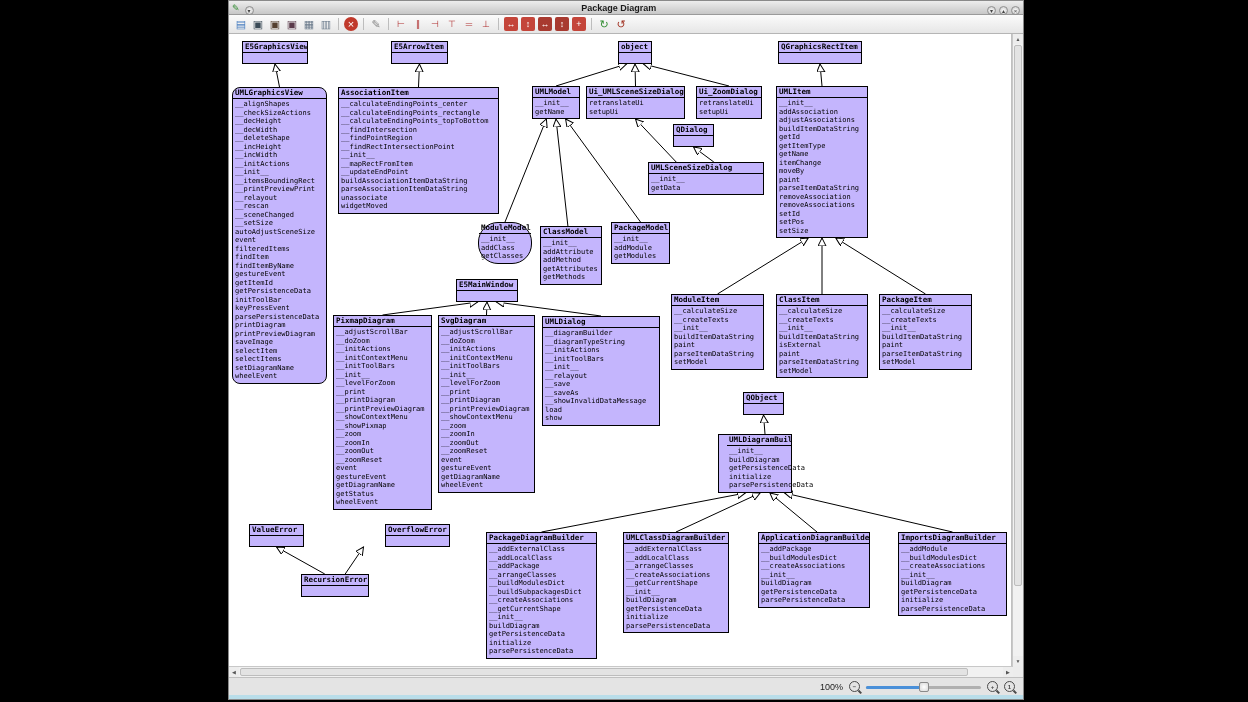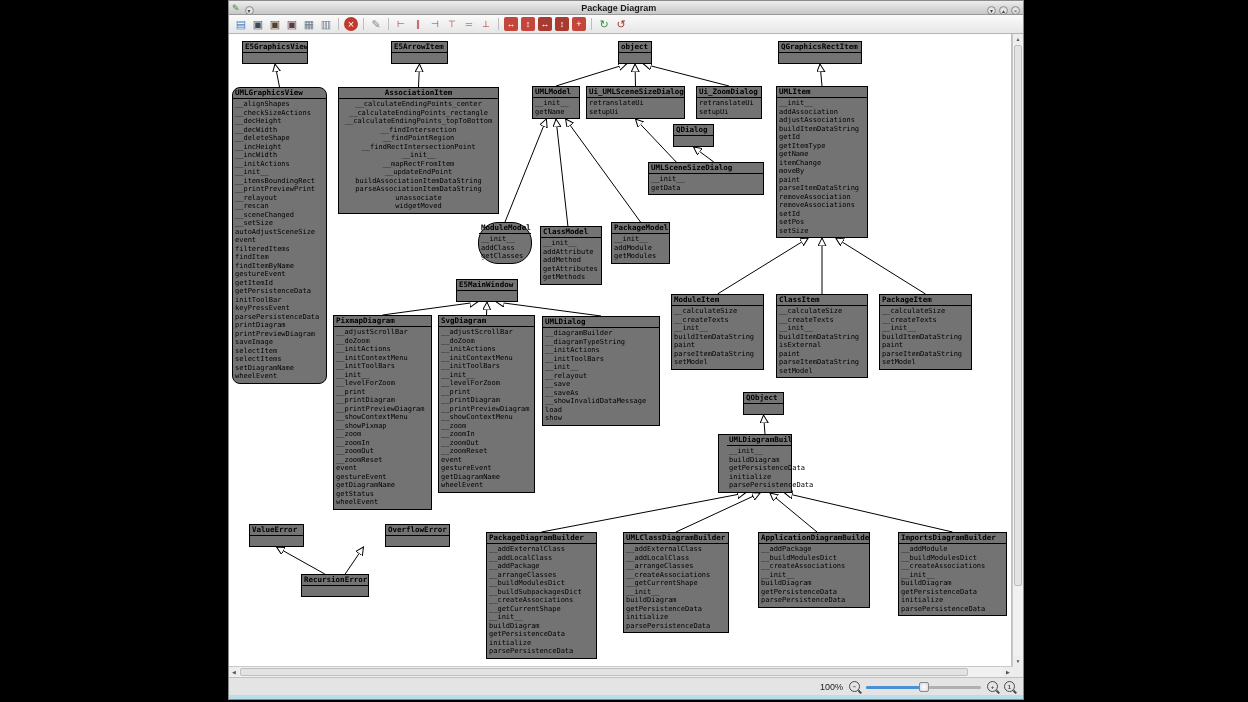--- a/index.html
+++ b/index.html
@@ -16,21 +16,21 @@
   .appicon{font-size:9px;color:#2e8b2e;margin-right:2px;}
   .toolbar{height:18px;background:linear-gradient(#fbfbfb,#e6e6e6);border-bottom:1px solid #b5b5b5;
            display:flex;align-items:center;gap:3px;padding:0 5px;flex:0 0 auto;}
   .tb-icon{width:14px;height:14px;display:inline-flex;align-items:center;justify-content:center;
            font-size:11px;line-height:1;border-radius:2px;cursor:default;}
   .tb-icon.small{font-size:9px;}
   .tb-sep{width:1px;height:12px;background:#bdbdbd;margin:0 2px;}
   .canvas-row{flex:1;display:flex;min-height:0;}
   .canvas{position:relative;flex:1;background:#fff;overflow:hidden;border-right:1px solid #c0c0c0;}
   #edges{position:absolute;left:0;top:0;z-index:1;}
-  .cls{position:absolute;background:#737373;border:1px solid #000;box-sizing:border-box;z-index:2;
+  .cls{position:absolute;background:#c4b5fd;border:1px solid #000;box-sizing:border-box;z-index:2;
        font-family:"DejaVu Sans Mono","Liberation Mono",monospace;}
   .cls-title{font-weight:bold;font-size:7.5px;line-height:10px;padding:0 2px;
              border-bottom:1px solid #000;white-space:nowrap;overflow:hidden;}
   .cls-body{padding:1px 2px 2px;min-height:7px;}
   .cls-body .m{font-size:7px;line-height:8.5px;white-space:nowrap;}
   .vscroll{width:10px;background:#f1f1f1;border-left:1px solid #c8c8c8;display:flex;
            flex-direction:column;flex:0 0 auto;}
   .hscroll{height:10px;background:#f1f1f1;border-top:1px solid #c8c8c8;display:flex;flex:0 0 auto;}
   .sb-btn{flex:0 0 10px;display:flex;align-items:center;justify-content:center;font-size:5px;
           color:#555;background:#ededed;}
@@ -169,21 +169,21 @@
             <div class="m">selectItem</div>
             <div class="m">selectItems</div>
             <div class="m">setDiagramName</div>
             <div class="m">wheelEvent</div>
           </div>
         </div>
         <div class="cls" style="left: 162px; top: 7px; width: 57px;">
           <div class="cls-title">E5ArrowItem</div>
           <div class="cls-body"></div>
         </div>
-        <div class="cls" style="left: 109px; top: 53px; width: 161px; text-align: center;">
+        <div class="cls" style="left: 109px; top: 53px; width: 161px;">
           <div class="cls-title">AssociationItem</div>
           <div class="cls-body">
             <div class="m">__calculateEndingPoints_center</div>
             <div class="m">__calculateEndingPoints_rectangle</div>
             <div class="m">__calculateEndingPoints_topToBottom</div>
             <div class="m">__findIntersection</div>
             <div class="m">__findPointRegion</div>
             <div class="m">__findRectIntersectionPoint</div>
             <div class="m">__init__</div>
             <div class="m">__mapRectFromItem</div>

